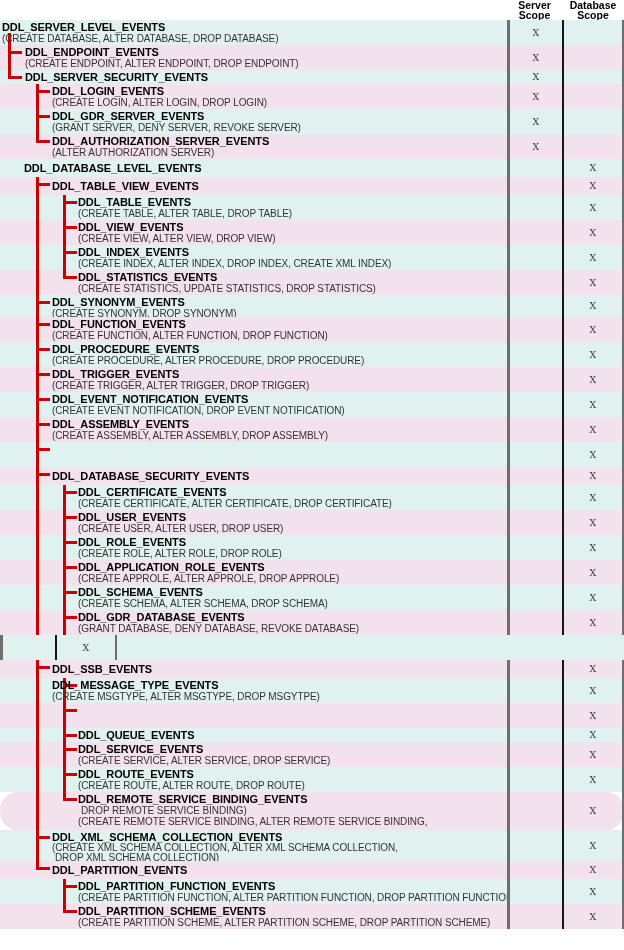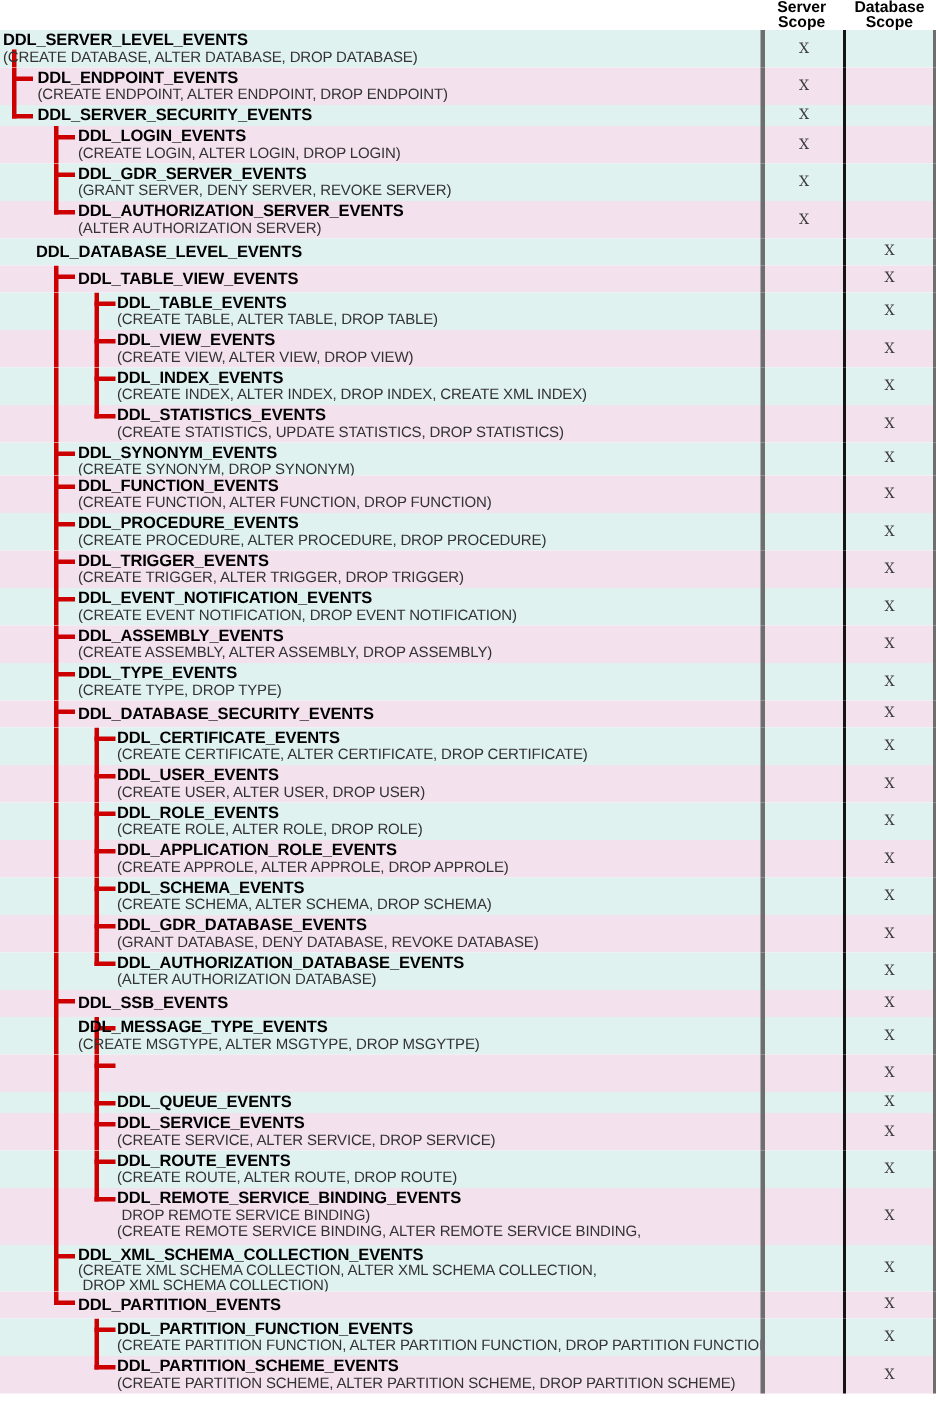--- a/index.html
+++ b/index.html
@@ -316,24 +316,20 @@
         </div>
         <div class="scopecell cell-server"></div>
         <div class="scopecell cell-db">
           <span class="mark">X</span>
         </div>
       </div>
       <div class="row s2 bg-cyan" style="height: 25px;">
         <div class="treecell">
           <div class="tee-v" style="left: 36px;"></div>
           <div class="branch-h" style="left: 36px;"></div>
-          <div class="label" style="margin-left: 52px;">
-            <div class="title">DDL_TYPE_EVENTS</div>
-            <div class="sub">(CREATE TYPE, DROP TYPE)</div>
-          </div>
         </div>
         <div class="scopecell cell-server"></div>
         <div class="scopecell cell-db">
           <span class="mark">X</span>
         </div>
       </div>
       <div class="row s1t bg-pink" style="height: 18px;">
         <div class="treecell">
           <div class="tee-v" style="left: 36px;"></div>
           <div class="branch-h" style="left: 36px;"></div>
@@ -430,29 +426,20 @@
             <div class="title">DDL_GDR_DATABASE_EVENTS</div>
             <div class="sub">(GRANT DATABASE, DENY DATABASE, REVOKE DATABASE)</div>
           </div>
         </div>
         <div class="scopecell cell-server"></div>
         <div class="scopecell cell-db">
           <span class="mark">X</span>
         </div>
       </div>
       <div class="row s2 bg-cyan" style="height: 25px;">
-        <div class="treecell">
-          <div class="rail" style="left: 36px;"></div>
-          <div class="elbow-v" style="left: 63px;"></div>
-          <div class="branch-h" style="left: 63px;"></div>
-          <div class="label" style="margin-left: 78px;">
-            <div class="title">DDL_AUTHORIZATION_DATABASE_EVENTS</div>
-            <div class="sub">(ALTER AUTHORIZATION DATABASE)</div>
-          </div>
-        </div>
         <div class="scopecell cell-server"></div>
         <div class="scopecell cell-db">
           <span class="mark">X</span>
         </div>
       </div>
       <div class="row s1t bg-pink" style="height: 18px;">
         <div class="treecell">
           <div class="tee-v" style="left: 36px;"></div>
           <div class="branch-h" style="left: 36px;"></div>
           <div class="label" style="margin-left: 52px;">
@@ -532,21 +519,21 @@
           <div class="label" style="margin-left: 78px;">
             <div class="title">DDL_ROUTE_EVENTS</div>
             <div class="sub">(CREATE ROUTE, ALTER ROUTE, DROP ROUTE)</div>
           </div>
         </div>
         <div class="scopecell cell-server"></div>
         <div class="scopecell cell-db">
           <span class="mark">X</span>
         </div>
       </div>
-      <div class="row s3 bg-pink" style="height: 38px;">
+      <div class="row s3 bg-pink" style="height: 38px; border-radius: 18px;">
         <div class="treecell">
           <div class="rail" style="left: 36px;"></div>
           <div class="elbow-v" style="left: 63px;"></div>
           <div class="branch-h" style="left: 63px;"></div>
           <div class="label" style="margin-left: 78px;">
             <div class="title">DDL_REMOTE_SERVICE_BINDING_EVENTS</div>
             <div class="sub cont">DROP REMOTE SERVICE BINDING)</div>
             <div class="sub">(CREATE REMOTE SERVICE BINDING, ALTER REMOTE SERVICE BINDING,</div>
           </div>
         </div>

